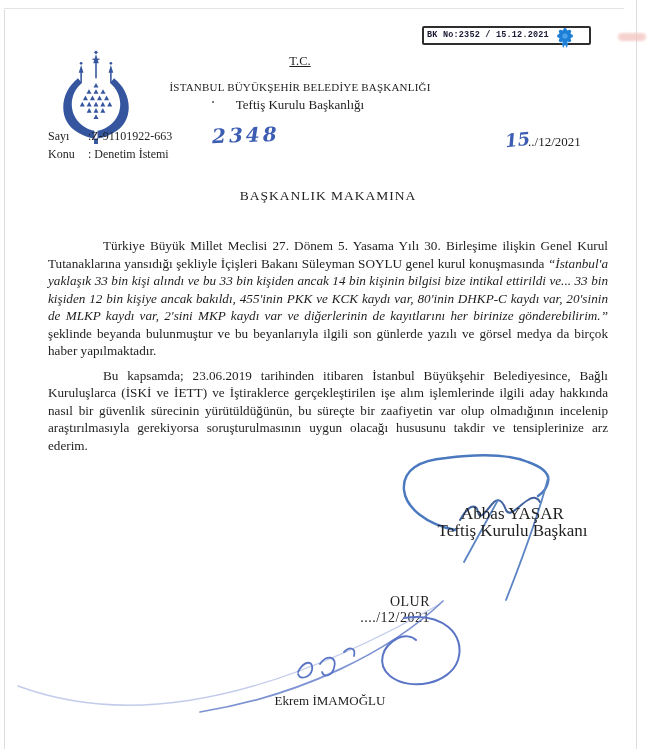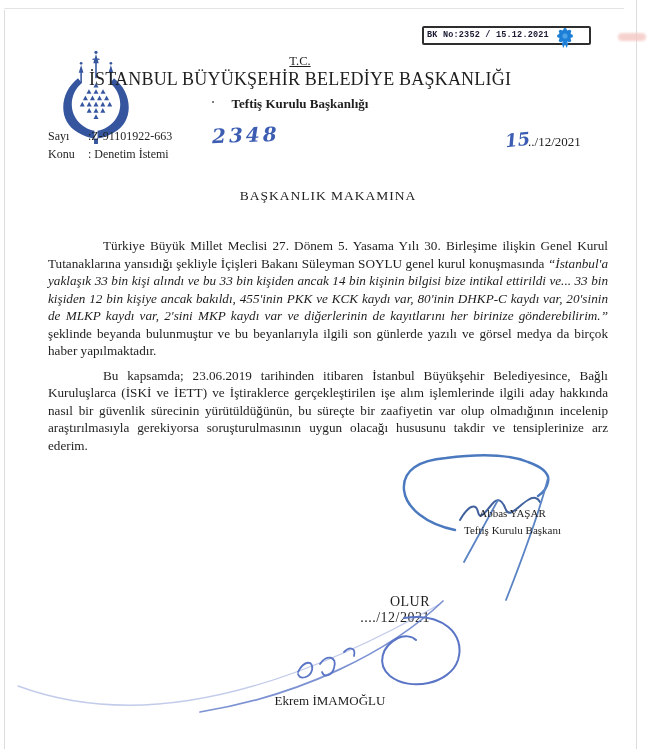--- a/index.html
+++ b/index.html
@@ -13,37 +13,37 @@
   .edge-top{left:4px;top:8px;width:620px;height:1px;background:#e4e4e4;}
   
   .stamp{left:388px;top:26px;width:162px;height:15px;border:2px solid #2e2e2e;border-radius:2px;
          background:#fff;font-family:Liberation Mono, monospace;font-size:8.5px;font-weight:bold;
          color:#191933;line-height:15px;padding-left:3px;letter-spacing:.2px;white-space:nowrap;overflow:hidden;margin-left:34px;}
   .watermark{left:618px;top:33px;width:28px;height:8px;background:#f3c4c0;border-radius:4px;
              filter:blur(1.3px);opacity:.75;}
   
   .header{left:80px;top:54px;width:440px;text-align:center;}
   .h-tc{font-size:12.5px;line-height:15px;text-decoration:underline;}
-  .h-org{font-size:18px;line-height:17px;margin-top:2px;letter-spacing:.2px;}
-  .h-dept{font-size:13px;line-height:16px;margin-top:8px;font-weight:bold;}
+  .h-org{font-size:11px;line-height:17px;margin-top:10px;letter-spacing:.2px;}
+  .h-dept{font-size:13px;line-height:16px;margin-top:1px;}
   .stray-dot{left:212px;top:101px;width:2px;height:2px;background:#555;border-radius:50%;}
   
   .meta{left:48px;top:127px;font-size:12px;line-height:18px;font-family:Liberation Serif, serif;}
   .meta .lbl{display:inline-block;width:40px;}
   .hand{font-family:"DejaVu Serif",serif;font-style:italic;font-weight:bold;color:#3c5db2;}
   .hand-sayi{left:212px;top:123px;font-size:20px;letter-spacing:3px;transform:rotate(-2deg);}
   .dateline{left:505px;top:129px;font-size:13px;white-space:nowrap;}
   .hand-day{font-size:18px;display:inline-block;transform:rotate(-6deg);margin-right:-2px;}
   
   .title{left:48px;top:188px;width:560px;text-align:center;font-size:13.5px;letter-spacing:1px;}
   .bodytext{left:48px;top:237px;width:560px;font-size:13.2px;line-height:17.5px;}
   .bodytext p{margin:0 0 7px 0;text-indent:55px;text-align:justify;}
   .q{font-style:italic;}
   
-  .sig1{left:420px;top:505px;width:185px;text-align:center;font-size:11px;line-height:17px;}
+  .sig1{left:420px;top:505px;width:185px;text-align:center;font-size:17px;line-height:17px;}
   .olur{left:230px;top:594px;width:200px;text-align:right;font-size:14px;line-height:16px;letter-spacing:.5px;}
   .sig2{left:210px;top:692px;width:240px;text-align:center;font-size:13px;line-height:17px;}
   svg{display:block;}
 </style>
 </head>
 <body>
 
 <div id="page">
 
   <div class="abs edge edge-left"></div>

